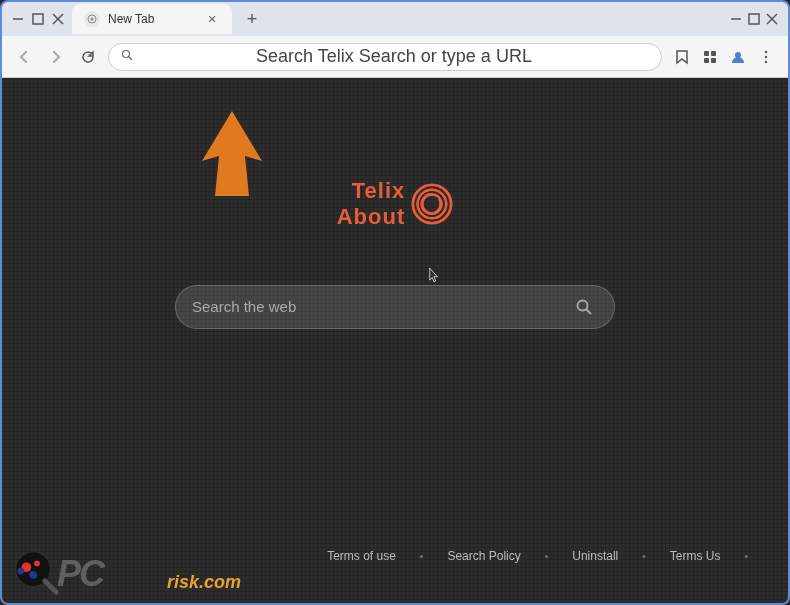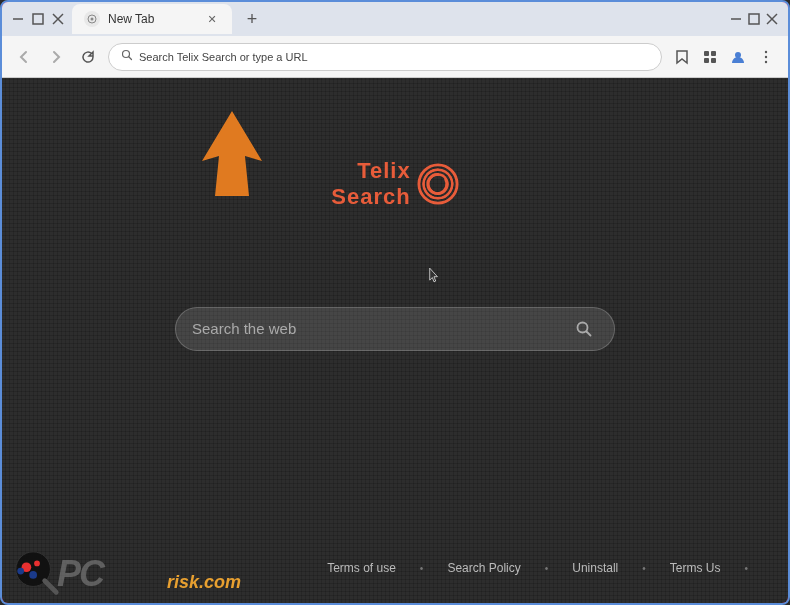--- a/index.html
+++ b/index.html
@@ -139,23 +139,24 @@
       padding: 0 12px;
       gap: 6px;
     }
 
     .url-input-wrapper .search-icon-small {
       color: #666;
       font-size: 12px;
     }
 
     .url-text {
-      font-size: 11px;
+      font-size: 18px;
       color: #444;
       flex: 1;
+      text-align: center;
     }
 
     .toolbar-icons {
       display: flex;
       gap: 4px;
       align-items: center;
     }
 
     .toolbar-icon {
       width: 24px;
@@ -190,21 +191,21 @@
         );
       display: flex;
       flex-direction: column;
       align-items: center;
       position: relative;
       overflow: hidden;
     }
 
     
     .logo-area {
-      margin-top: 80px;
+      margin-top: 100px;
       display: flex;
       flex-direction: column;
       align-items: flex-end;
     }
 
     .logo-container {
       display: flex;
       align-items: center;
       gap: 6px;
     }
@@ -230,21 +231,21 @@
       letter-spacing: 1px;
     }
 
     .logo-icon {
       width: 42px;
       height: 42px;
     }
 
     
     .search-box-wrapper {
-      margin-top: 96px;
+      margin-top: 54px;
       width: 440px;
     }
 
     .search-box {
       width: 100%;
       height: 44px;
       background: rgba(255,255,255,0.12);
       border: 1px solid rgba(255,255,255,0.2);
       border-radius: 22px;
       display: flex;
@@ -272,21 +273,21 @@
     
     .bottom-watermark {
       position: absolute;
       bottom: 0;
       left: 0;
       right: 0;
       height: 60px;
       display: flex;
       align-items: flex-end;
       justify-content: flex-end;
-      padding-bottom: 14px;
+      padding-bottom: 26px;
       padding-right: 40px;
     }
 
     .pcrisk-logo {
       position: absolute;
       bottom: 0;
       left: 0;
       width: 200px;
       height: 60px;
     }
@@ -485,21 +486,21 @@
     </svg>
 
     <svg class="cursor" width="14" height="20" viewBox="0 0 14 20">
       <path d="M2 2 L2 16 L5 13 L7 18 L9 17 L7 12 L11 12 Z" fill="#333" stroke="#fff" stroke-width="0.8"></path>
     </svg>
 
     <div class="logo-area">
       <div class="logo-container">
         <div class="logo-text-group">
           <span class="logo-telix">Telix</span>
-          <span class="logo-search">Search</span>
+          <span class="logo-search">About</span>
         </div>
 
         <svg class="logo-icon" width="44" height="44" viewBox="0 0 44 44">
           <circle cx="22" cy="22" r="20" fill="none" stroke="#e85c3a" stroke-width="3"></circle>
           <path d="M22 22 
                    m0,-10 
                    a10,10 0 1,1 -0.1,0 
                    m0,-5
                    a15,15 0 1,1 -0.1,0" fill="none" stroke="#e85c3a" stroke-width="2.5" stroke-linecap="round"></path>
           <path d="M22 12 

